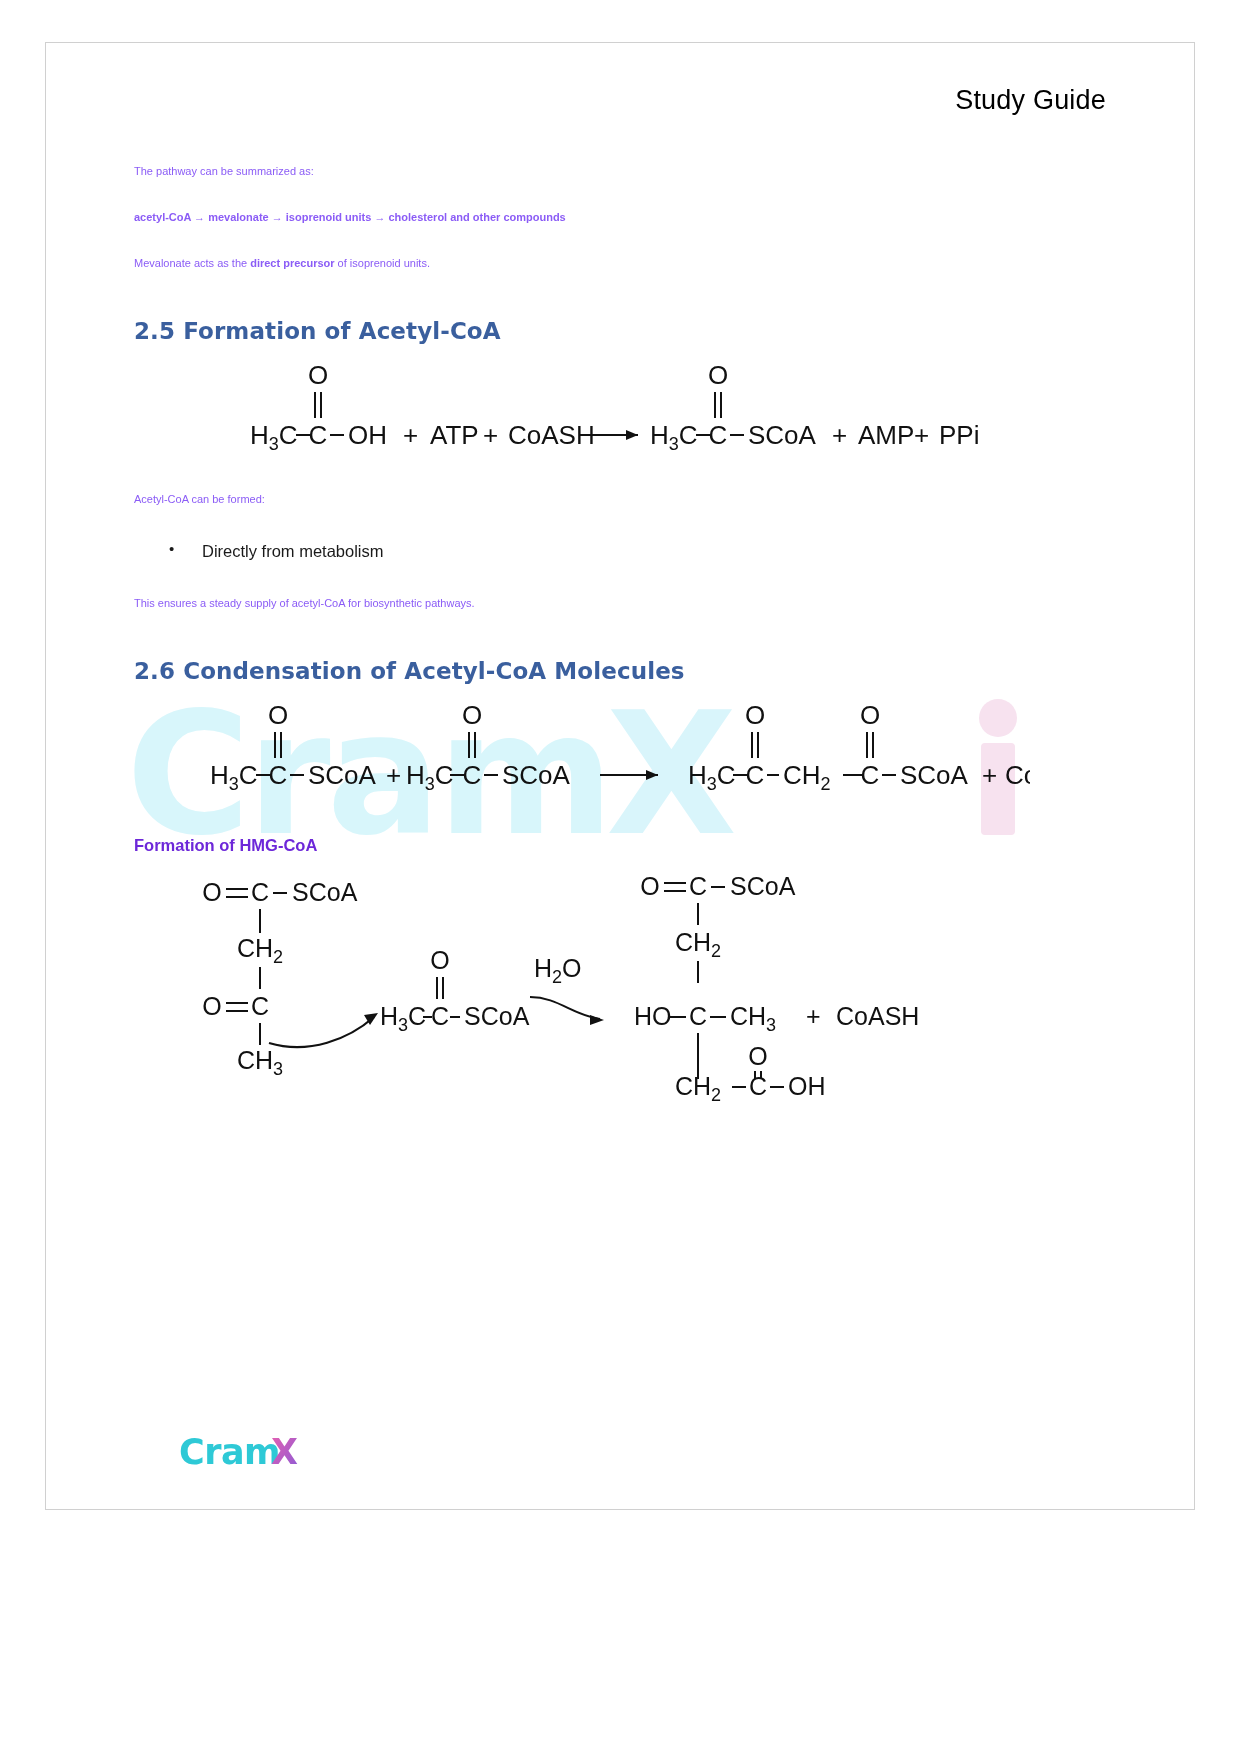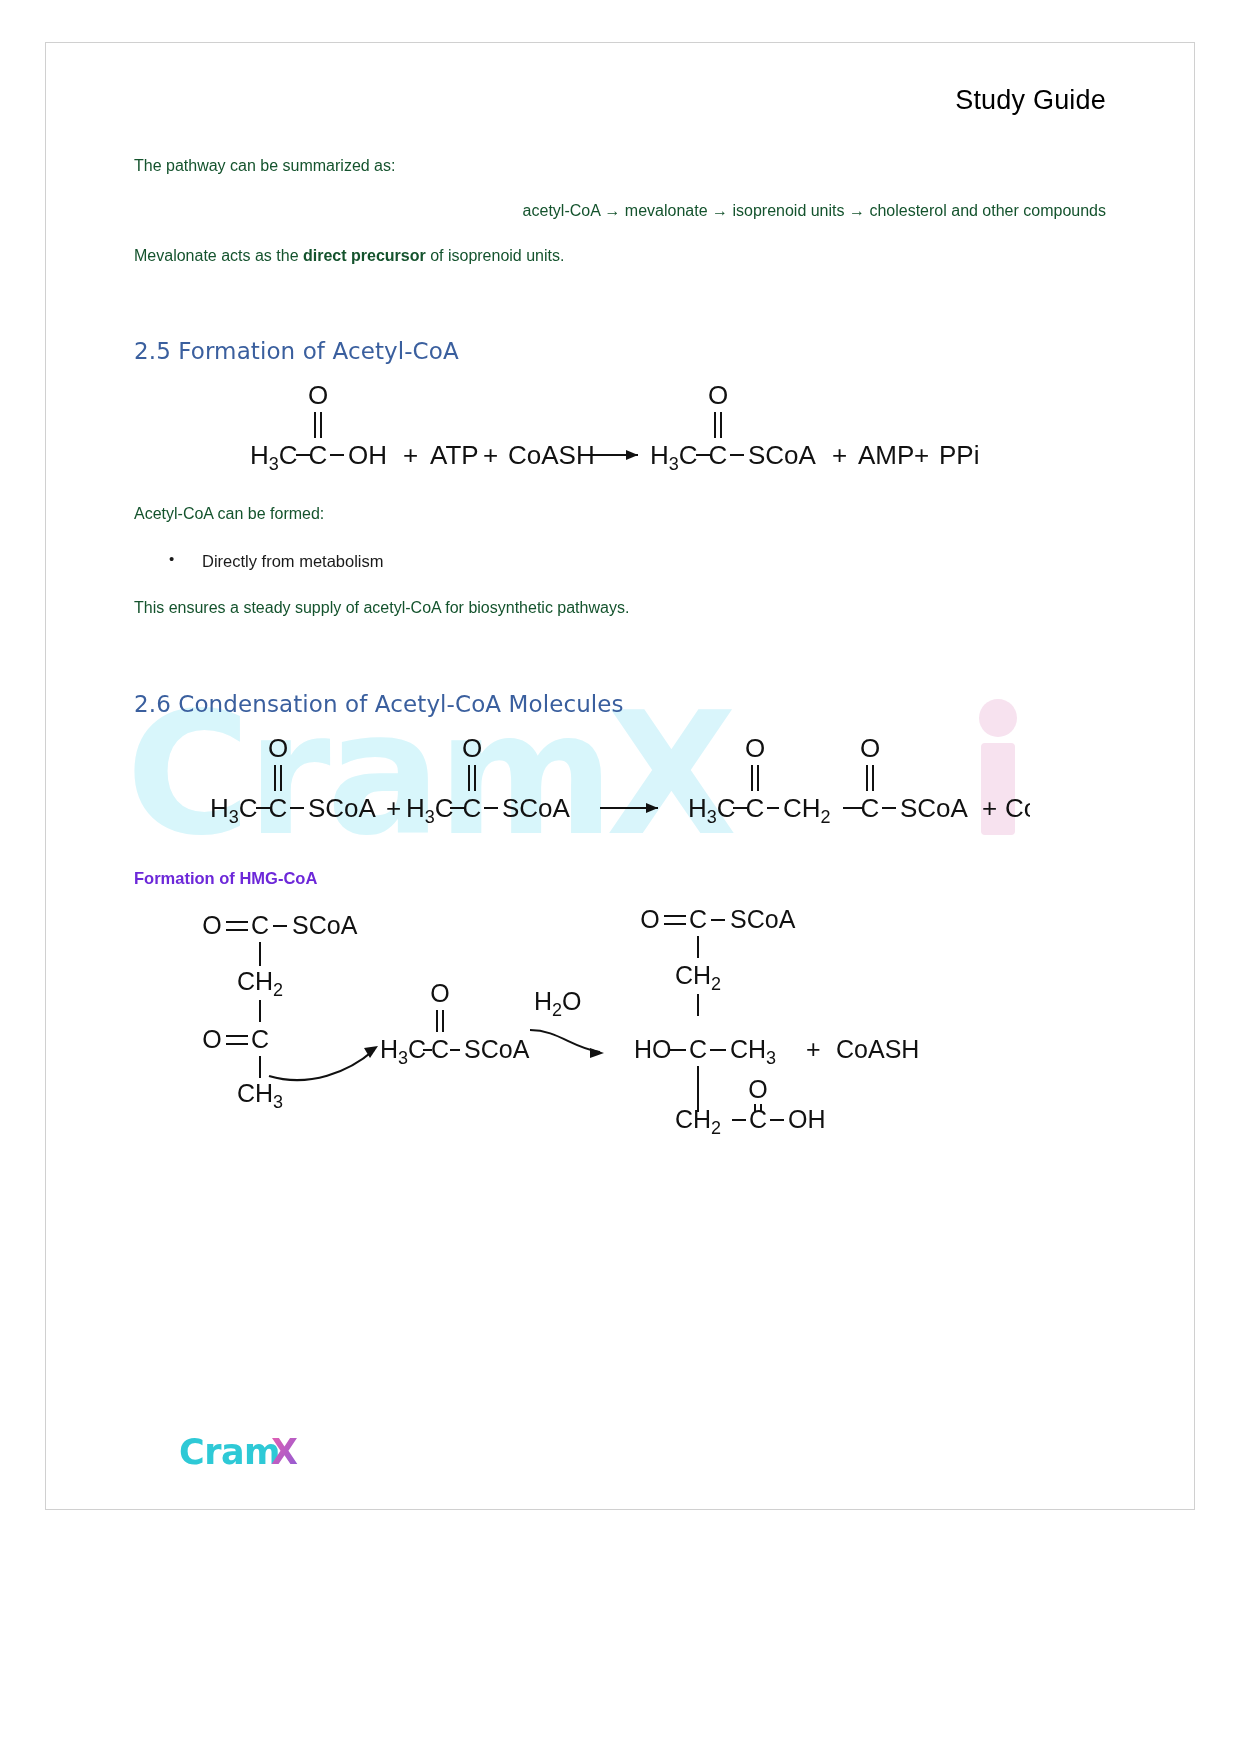--- a/index.html
+++ b/index.html
@@ -62,38 +62,37 @@
     font-size: 27px;
     font-weight: normal;
     color: #000;
     padding-top: 42px;
     padding-bottom: 18px;
     letter-spacing: 0.2px;
   }
 
   
   .para {
-    font-size: 16px;
+    font-size: 11px;
     line-height: 1.55;
-    color: #14532d;
-    margin: 20px 0;
+    color: #8b5cf6;
+    margin: 29px 0;
   }
   .para.bold-line {
-    font-weight: normal;
-    text-align: right;
+    font-weight: bold;
   }
   .para b { font-weight: bold; }
 
   
   h2.section {
     font-family: "DejaVu Sans", sans-serif;
     color: #3a5f9e;
     font-size: 23px;
-    font-weight: normal;
-    margin: 70px 0 10px 0;
+    font-weight: bold;
+    margin: 46px 0 10px 0;
     letter-spacing: 0.1px;
   }
 
   .sub-heading {
     font-size: 16.5px;
     font-weight: bold;
     color: #6d28d9;
     margin: 34px 0 12px 0;
   }
 

